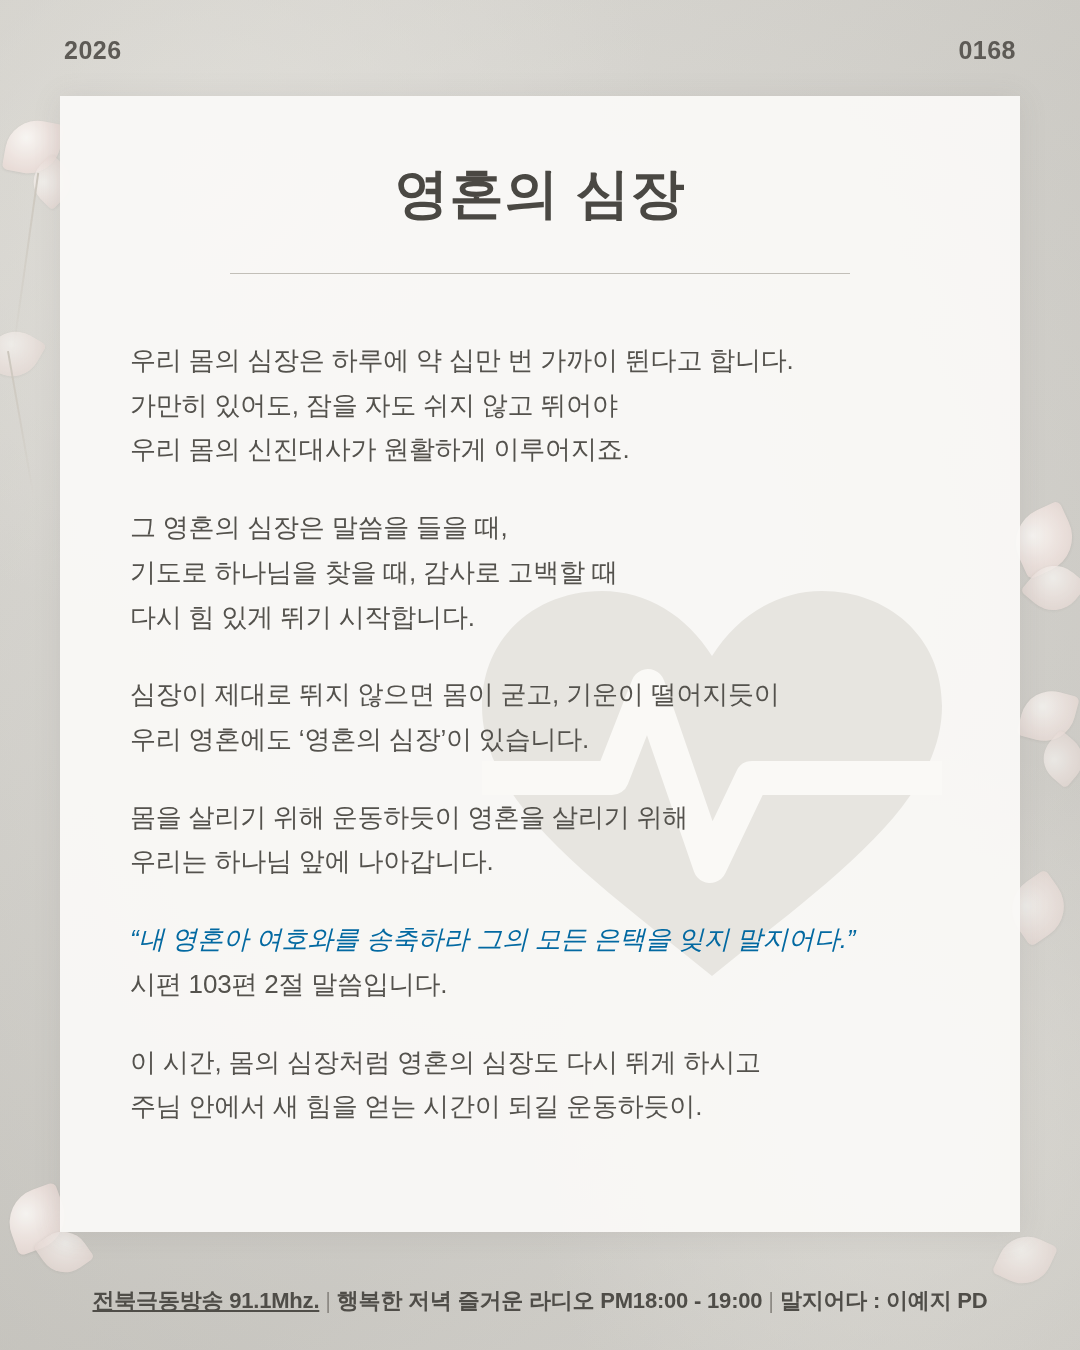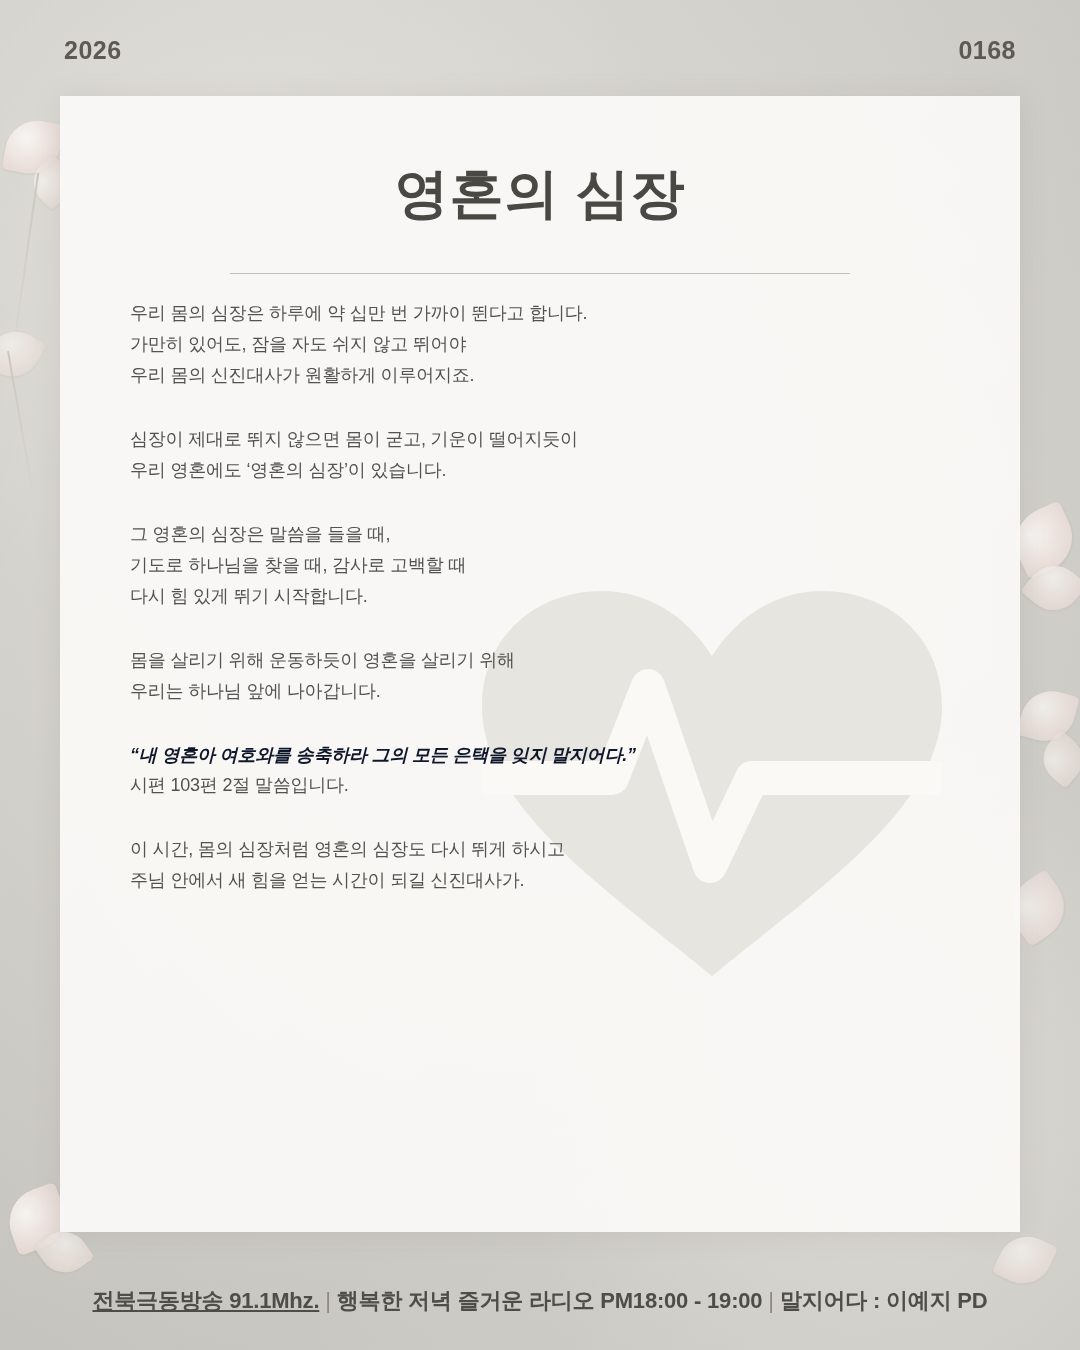--- a/index.html
+++ b/index.html
@@ -88,32 +88,32 @@
   }
 
   .divider {
     width: 620px;
     height: 1px;
     background: #c2bfb8;
     margin: 42px auto 0 auto;
   }
 
   .body-text {
-    margin-top: 24px;
-    font-size: 18px;
+    margin-top: 64px;
+    font-size: 26px;
     line-height: 1.72;
     color: #54524d;
     letter-spacing: -0.2px;
   }
   .para { margin-bottom: 33px; }
   .para:last-child { margin-bottom: 0; }
   .verse {
     font-style: italic;
-    font-weight: 700;
-    color: #0f172a;
+    font-weight: 400;
+    color: #0369a1;
   }
 
   
   .watermark {
     position: absolute;
     right: 48px;
     top: 470px;
     width: 520px;
     height: 420px;
     z-index: 1;
@@ -189,43 +189,43 @@
     <div class="divider"></div>
 
     <div class="body-text">
       <p class="para">
         <span>우리 몸의 심장은 하루에 약 십만 번 가까이 뛴다고 합니다.</span><br>
         <span>가만히 있어도, 잠을 자도 쉬지 않고 뛰어야</span><br>
         <span>우리 몸의 신진대사가 원활하게 이루어지죠.</span>
       </p>
 
       <p class="para">
-        <span>심장이 제대로 뛰지 않으면 몸이 굳고, 기운이 떨어지듯이</span><br>
-        <span>우리 영혼에도 ‘영혼의 심장’이 있습니다.</span>
-      </p>
-
-      <p class="para">
         <span>그 영혼의 심장은 말씀을 들을 때,</span><br>
         <span>기도로 하나님을 찾을 때, 감사로 고백할 때</span><br>
         <span>다시 힘 있게 뛰기 시작합니다.</span>
       </p>
 
       <p class="para">
+        <span>심장이 제대로 뛰지 않으면 몸이 굳고, 기운이 떨어지듯이</span><br>
+        <span>우리 영혼에도 ‘영혼의 심장’이 있습니다.</span>
+      </p>
+
+      <p class="para">
         <span>몸을 살리기 위해 운동하듯이 영혼을 살리기 위해</span><br>
         <span>우리는 하나님 앞에 나아갑니다.</span>
       </p>
 
       <p class="para">
         <span class="verse">“내 영혼아 여호와를 송축하라 그의 모든 은택을 잊지 말지어다.”</span><br>
         <span>시편 103편 2절 말씀입니다.</span>
       </p>
 
       <p class="para">
         <span>이 시간, 몸의 심장처럼 영혼의 심장도 다시 뛰게 하시고</span><br>
-        <span>주님 안에서 새 힘을 얻는 시간이 되길 신진대사가.</span>
+        <span>주님 안에서 새 힘을 얻는 시간이 되길 운동하듯이.</span>
       </p>
     </div>
   </div>
 </div>
 
 <div class="footer">
   <span class="light">전북극동방송 91.1Mhz.</span><span class="sep">|</span><span>행복한 저녁 즐거운 라디오 PM18:00 - 19:00</span><span class="sep">|</span><span>말지어다 : 이예지 PD</span>
 </div>
 
 </body></html>

